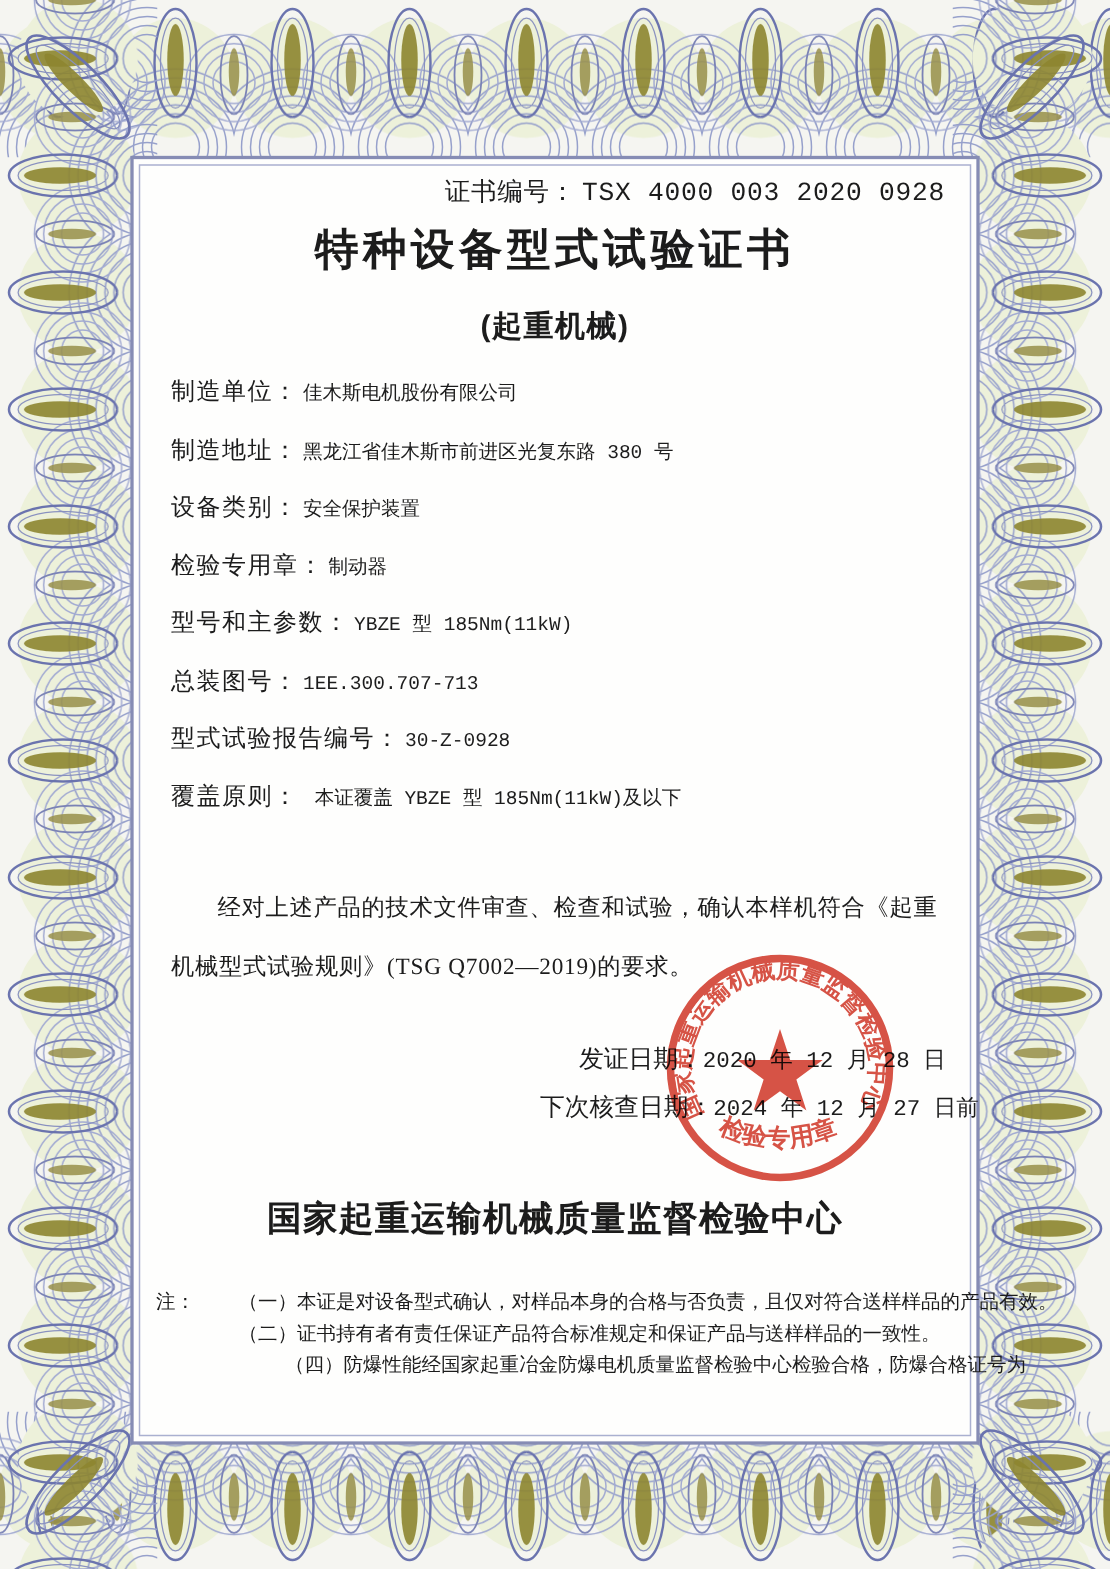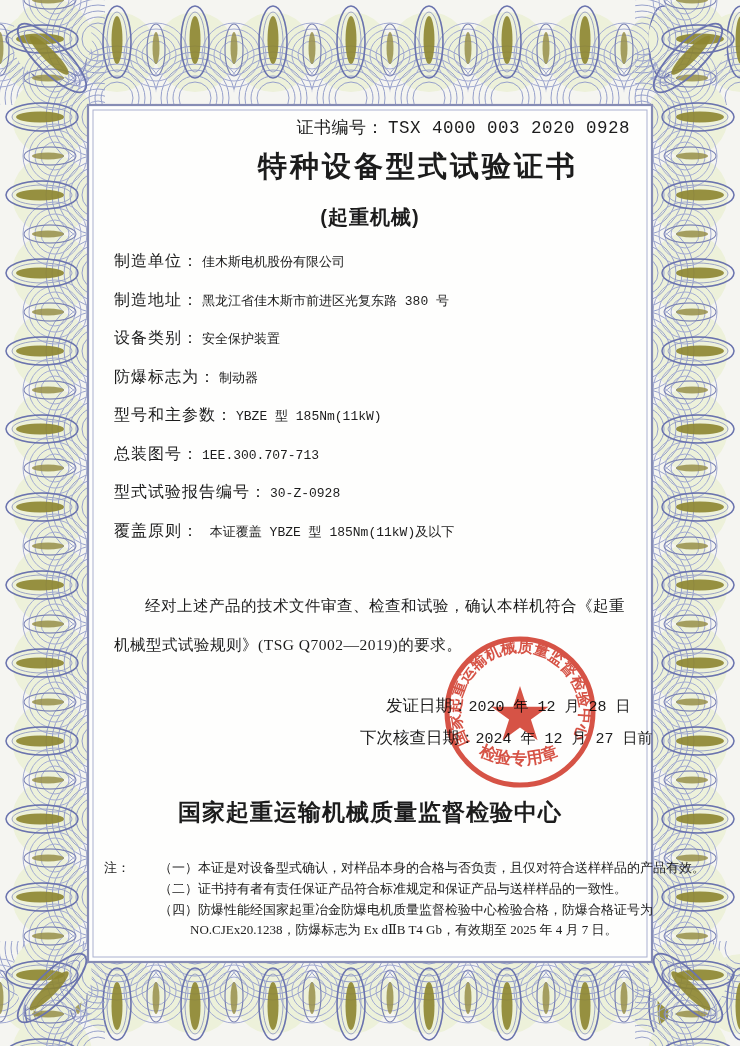--- a/index.html
+++ b/index.html
@@ -14,21 +14,21 @@
   .frame-inner{stroke:var(--frame_line_light,#aab0d0);}
 
   .content{
     position:absolute;left:88px;top:105px;width:564px;height:742px;z-index:2;
   }
   .content .blk{position:absolute;}
   .cert-row{top:11px;right:22px;font-size:17px;letter-spacing:.5px;}
   .cert-no{font-family:"Liberation Mono","DejaVu Sans Mono",monospace;font-size:17.5px;margin-left:4px;}
   .title{top:42px;left:0;width:100%;text-align:center;
     font-family:"Liberation Sans","DejaVu Sans",sans-serif;
-    font-weight:bold;font-size:29px;letter-spacing:3px;padding-left:48px;}
+    font-weight:bold;font-size:29px;letter-spacing:3px;}
   .subtitle{top:99px;left:0;width:100%;text-align:center;
     font-family:"Liberation Sans","DejaVu Sans",sans-serif;
     font-weight:bold;font-size:20px;letter-spacing:1px;}
   .fields{top:146px;left:26px;right:16px;}
   .field-row{height:38.5px;font-size:16px;white-space:nowrap;}
   .f-label{letter-spacing:1px;}
   .f-value{margin-left:3px;font-family:"Liberation Mono","DejaVu Sans Mono","Liberation Serif",serif;font-size:13px;}
   .statement{top:465px;left:26px;width:518px;font-size:15.5px;line-height:39px;
     text-indent:2em;letter-spacing:.5px;}
   .dates{top:586px;left:272px;font-size:16.5px;line-height:30px;white-space:nowrap;}
@@ -142,21 +142,21 @@
       <div class="field-row">
       <span class="f-label">制造单位：</span><span class="f-value">佳木斯电机股份有限公司</span>
     </div>
       <div class="field-row">
       <span class="f-label">制造地址：</span><span class="f-value">黑龙江省佳木斯市前进区光复东路 380 号</span>
     </div>
       <div class="field-row">
       <span class="f-label">设备类别：</span><span class="f-value">安全保护装置</span>
     </div>
       <div class="field-row">
-      <span class="f-label">防爆标志为：</span><span class="f-value">制动器</span>
+      <span class="f-label">检验专用章：</span><span class="f-value">制动器</span>
     </div>
       <div class="field-row">
       <span class="f-label">型号和主参数：</span><span class="f-value">YBZE 型 185Nm(11kW)</span>
     </div>
       <div class="field-row">
       <span class="f-label">总装图号：</span><span class="f-value">1EE.300.707-713</span>
     </div>
       <div class="field-row">
       <span class="f-label">型式试验报告编号：</span><span class="f-value">30-Z-0928</span>
     </div>
@@ -177,21 +177,20 @@
   </div>
 
   <div class="blk authority">国家起重运输机械质量监督检验中心</div>
 
   <div class="blk notes">
     <div class="notes-label">注：</div>
     <div class="note-list">
         <div class="note-line">（一）本证是对设备型式确认，对样品本身的合格与否负责，且仅对符合送样样品的产品有效。</div>
         <div class="note-line">（二）证书持有者有责任保证产品符合标准规定和保证产品与送样样品的一致性。</div>
         <div class="note-line">（四）防爆性能经国家起重冶金防爆电机质量监督检验中心检验合格，防爆合格证号为</div>
-        <div class="note-line">NO.CJEx20.1238，防爆标志为 Ex dⅡB T4 Gb，有效期至 2025 年 4 月 7 日。</div>
       </div>
   </div>
 
 </div>
 
 <svg class="stamp-svg" width="200" height="200" viewBox="-100 -100 200 200" aria-hidden="true">
   <circle class="stamp-stroke" r="73" stroke-width="5"></circle>
   <defs>
     <path id="arcTop" d="M -49.1 34.4 A 60 60 0 1 1 49.1 34.4"></path>
     <path id="arcBot" d="M -50 38 A 95 95 0 0 0 50 38"></path>

